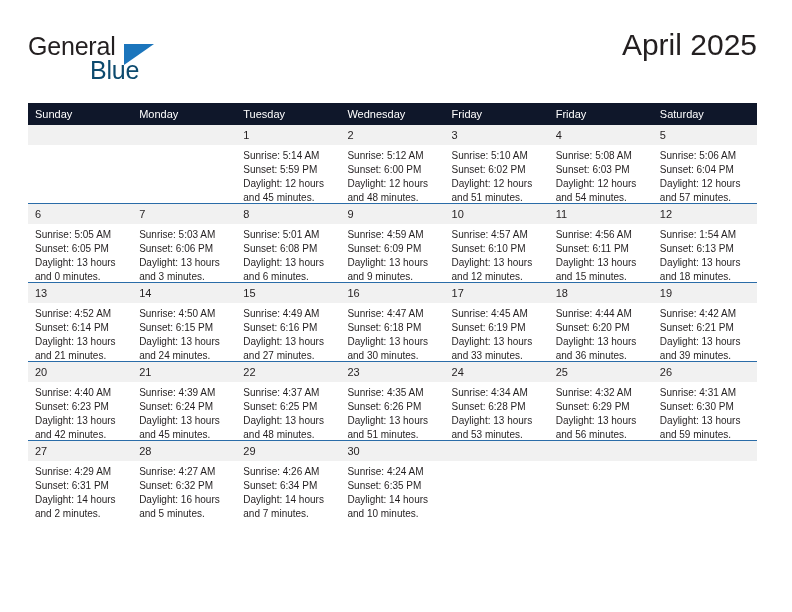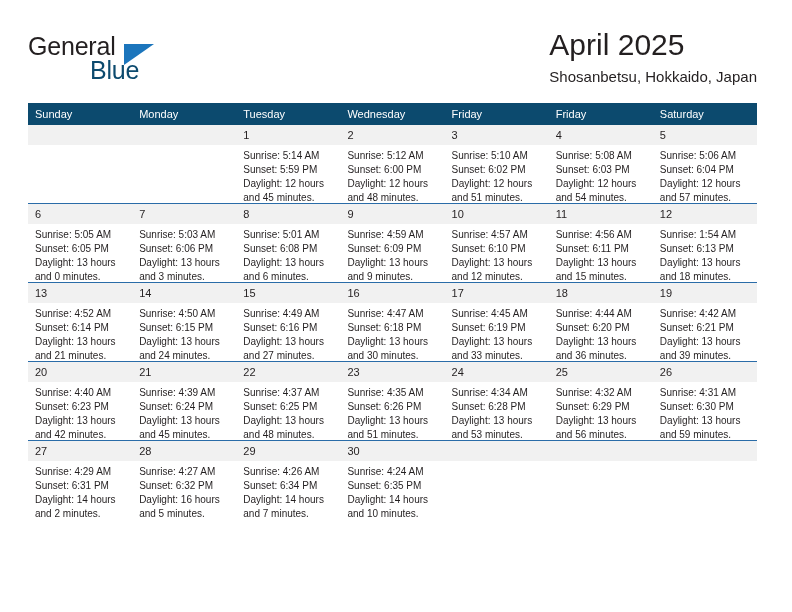--- a/index.html
+++ b/index.html
@@ -89,21 +89,21 @@
   
   .calendar {
     position: absolute;
     left: 28px;
     top: 103px;
     width: 729px;
     border-collapse: collapse;
     table-layout: fixed;
   }
   .calendar th {
-    background: #0c4a6e;
+    background: #0f172a;
     color: #ffffff;
     font-size: 11px;
     font-weight: normal;
     text-align: left;
     padding: 5px 0 5px 7px;
     height: 12px;
     border: none;
   }
   .calendar td {
     vertical-align: top;
@@ -153,21 +153,20 @@
   <div class="header">
 
     <div class="logo">
       <span class="logo-general">General</span>
       <span class="logo-tri"></span>
       <span class="logo-blue">Blue</span>
     </div>
 
     <div class="title-block">
       <div class="cal-title">April 2025</div>
-      <div class="cal-subtitle">Shosanbetsu, Hokkaido, Japan</div>
     </div>
 
   </div>
 
   <table class="calendar">
     <thead>
       <tr>
         <th>Sunday</th>
         <th>Monday</th>
         <th>Tuesday</th>

